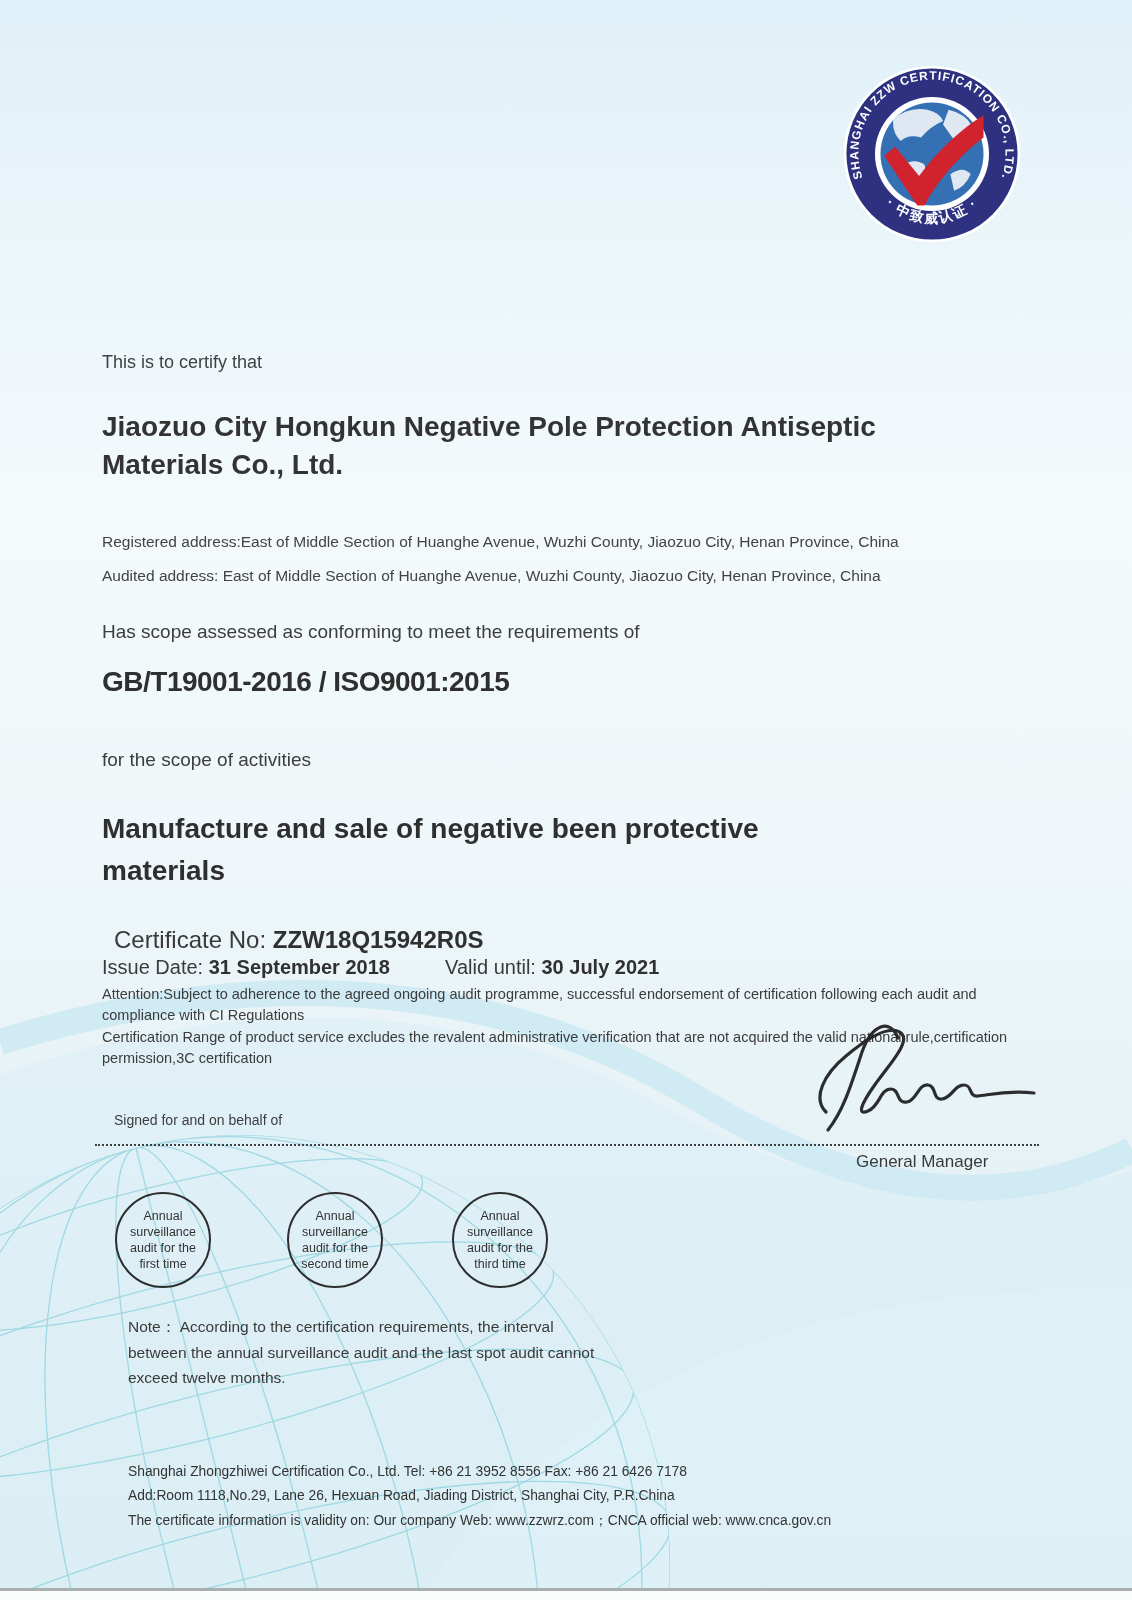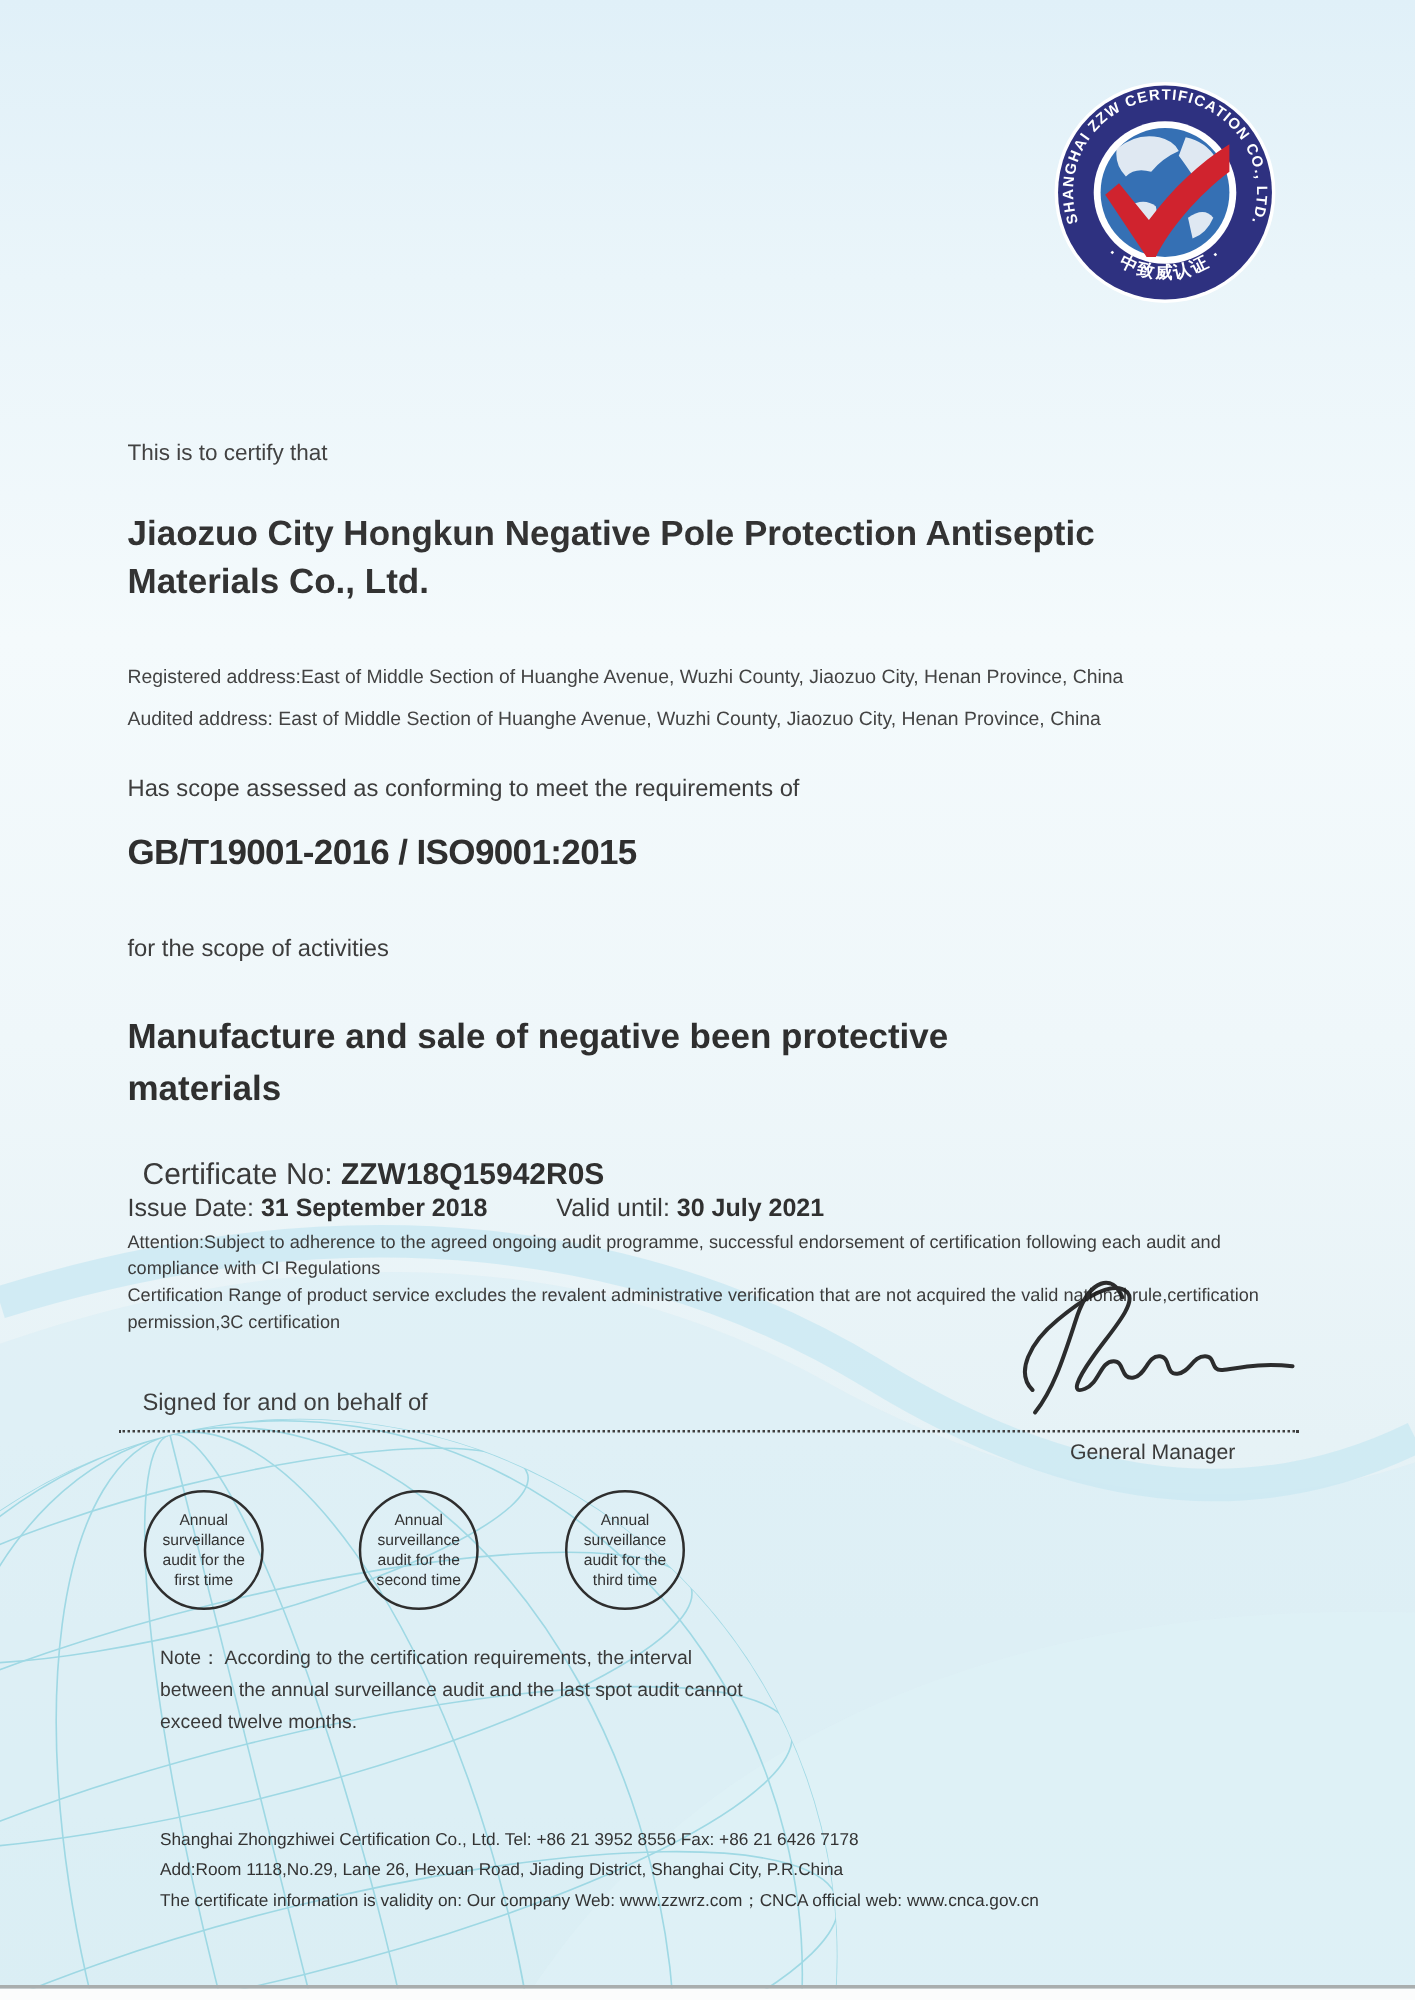--- a/index.html
+++ b/index.html
@@ -20,21 +20,21 @@
   .assessed{left:102px; top:621px; font-size:19px; color:#3d3d3d;}
   .standard{left:102px; top:666px; font-size:28px; font-weight:bold; letter-spacing:-0.5px; color:#2f2f2f;}
   .scopelabel{left:102px; top:749px; font-size:19px; color:#3d3d3d;}
   .scope{left:102px; top:808px; width:762px; font-size:28px; font-weight:bold; line-height:1.5; color:#2f2f2f;}
   .certno{left:102px; top:926px; font-size:24px; color:#3a3a3a;margin-left:12px;}
   .dates{left:102px; top:956px; font-size:20px; color:#3a3a3a;}
   .bold{font-weight:bold; color:#303030;}
   .gap{display:inline-block; width:44px;}
   .smallblock{left:102px; top:984px; width:948px; font-size:14.5px; line-height:1.48; color:#3c3c3c;}
   .smallblock2{left:102px; top:1027px; width:948px; font-size:14.5px; line-height:1.48; color:#3c3c3c;}
-  .signedfor{left:114px; top:1112px; font-size:19px; color:#3d3d3d;}
+  .signedfor{left:114px; top:1112px; font-size:14px; color:#3d3d3d;}
   .dotline{left:95px; top:1102px; width:944px; height:42px; border-bottom:2px dotted #3f3f3f;}
   .gm{left:856px; top:1152px; font-size:17px; color:#3a3a3a;}
   .circle{
     width:96px; height:96px; border:2px solid #2e2e2e; border-radius:50%;
     display:flex; align-items:center; justify-content:center; text-align:center;
     font-size:12.5px; line-height:1.28; color:#333; top:1192px;
     background:transparent; box-sizing:border-box; padding:4px;
   }
   .c1{left:115px;text-align:center;} .c2{left:287px;} .c3{left:452px;}
   .note{left:128px; top:1314px; width:482px; font-size:15.5px; line-height:1.65; color:#3a3a3a;}

